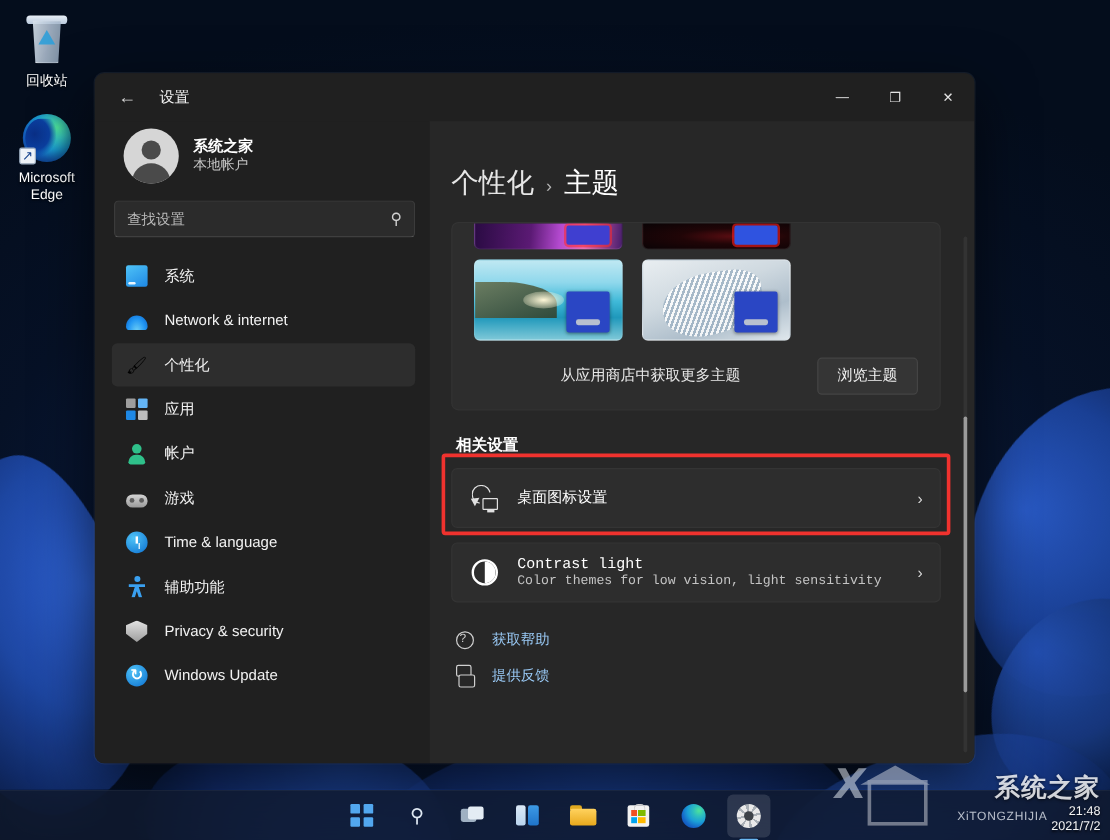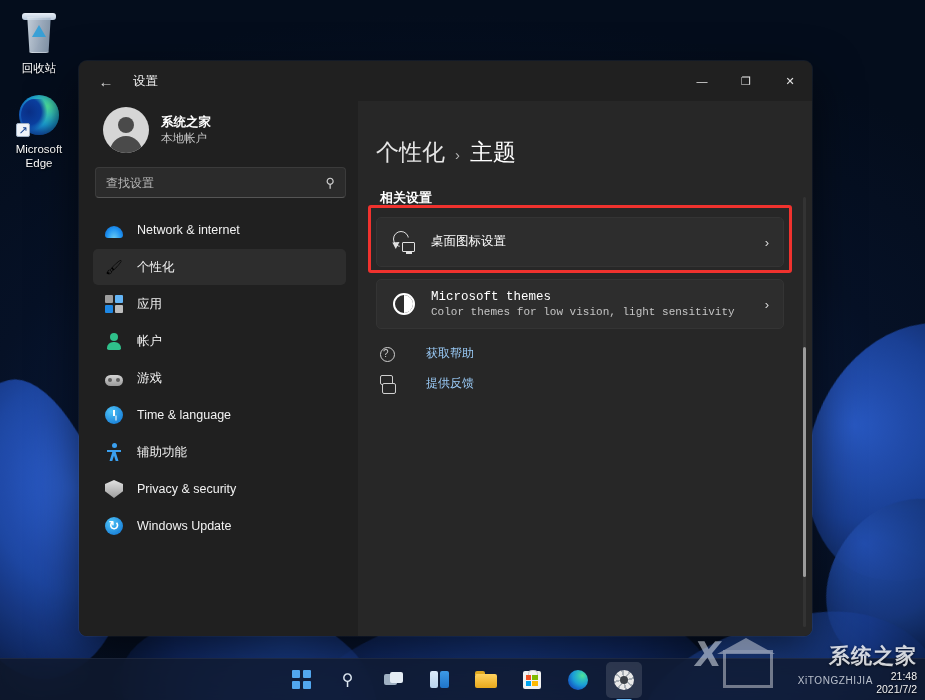--- a/index.html
+++ b/index.html
@@ -316,21 +316,21 @@
                      clip-path: polygon(0 0, 100% 0, 100% 40%, 42% 40%, 42% 100%, 0 100%); }
   .ic-deskset .tip { position:absolute; left:-1px; bottom:5px; width:0;height:0;
                      border-top:4px solid transparent; border-bottom:4px solid transparent; border-right:6px solid #e0e0e0;
                      transform: rotate(28deg); }
   
   .ic-contrast { border-radius: 50%; border: 2px solid #ffffff; overflow: hidden; }
   .ic-contrast::after { content:""; position:absolute; left:50%; top:0; right:0; bottom:0; background:#ffffff; }
 
   .help-links { margin-top: 16px; padding-left: 4px; }
   .help-link {
-    display: flex; gap: 28px; height: 30px; cursor: pointer;
+    display: flex; align-items: center; gap: 12px; height: 30px; cursor: pointer;
   }
   .help-link .hl-txt { color: #99c9f5; font-size: 12px; }
   .hl-ico { width: 18px; height: 18px; position: relative; color:#cfcfcf; }
   .ic-help::before{ content:""; position:absolute; left:0; top:2px; width:13px; height:13px; border:1.5px solid #cfcfcf; border-radius:50%; }
   .ic-help::after{ content:"?"; position:absolute; left:3px; top:2px; font-size:10px; color:#cfcfcf; line-height:13px; }
   .ic-fb::before{ content:""; position:absolute; left:0; top:0; width:11px; height:8px; border:1.5px solid #cfcfcf; border-radius:2px; }
   .ic-fb::after{ content:""; position:absolute; left:2px; top:8px; width:12px; height:9px; border:1.5px solid #cfcfcf; border-radius:2px; background:#272727; }
 
   .vscroll {
     position: absolute; right: 6px; top: 96px; width: 3px; height: 430px;
@@ -488,20 +488,24 @@
           </div>
         </div>
 
         <div class="searchbox">
           <input type="text" placeholder="查找设置" style="">
           <span class="search-ico">⚲</span>
         </div>
 
         <div class="navlist">
           <div class="navitem">
+            <span class="nico ic-system"></span>
+            <span class="nlabel">系统</span>
+          </div>
+          <div class="navitem">
             <span class="nico ic-net"></span>
             <span class="nlabel">Network &amp; internet</span>
           </div>
           <div class="navitem active">
             <span class="nico ic-pers"></span>
             <span class="nlabel">个性化</span>
           </div>
           <div class="navitem">
             <span class="nico ic-apps">
                 <i></i>
@@ -541,20 +545,40 @@
       <div id="content">
 
         <div class="page-head">
           <span class="crumb-parent">个性化</span>
           <span class="crumb-sep">›</span>
           <span class="crumb-cur">主题</span>
         </div>
 
         <div class="scroll-area">
 
+          <div class="card themes-card">
+            <div class="thumb-grid">
+              <div class="thumb clip-top tw1">
+                  <div class="tb-window"></div>
+                </div>
+              <div class="thumb clip-top tw2">
+                  <div class="tb-window"></div>
+                </div>
+              <div class="thumb tw3">
+                  <div class="tb-window"></div>
+                </div>
+              <div class="thumb tw4">
+                  <div class="tb-window"></div>
+                </div>
+            </div>
+            <div class="store-row">
+              <span class="store-label">从应用商店中获取更多主题</span>
+              <button class="browse-btn">浏览主题</button>
+            </div>
+          </div>
 
           <div class="section-title">相关设置</div>
 
           <div class="related-wrap">
             <div class="redbox"></div>
             <div class="setting-row">
               <span class="row-ico ic-deskset">
                 <span class="arc"></span>
                   <span class="tip"></span>
                   <span class="mon"></span>
@@ -562,21 +586,21 @@
               <span class="row-texts">
                 <span class="row-title" style="display:block">桌面图标设置</span>
               </span>
               <span class="chev">›</span>
             </div>
           </div>
 
           <div class="setting-row">
             <span class="row-ico ic-contrast"></span>
             <span class="row-texts">
-              <span class="row-title" style="display:block">Microsoft themes</span>
+              <span class="row-title" style="display:block">Contrast light</span>
               <span class="row-sub" style="display:block">Color themes for low vision, light sensitivity</span>
             </span>
             <span class="chev">›</span>
           </div>
 
           <div class="help-links">
             <div class="help-link">
               <span class="hl-ico ic-help"></span>
               <span class="hl-txt">获取帮助</span>
             </div>

